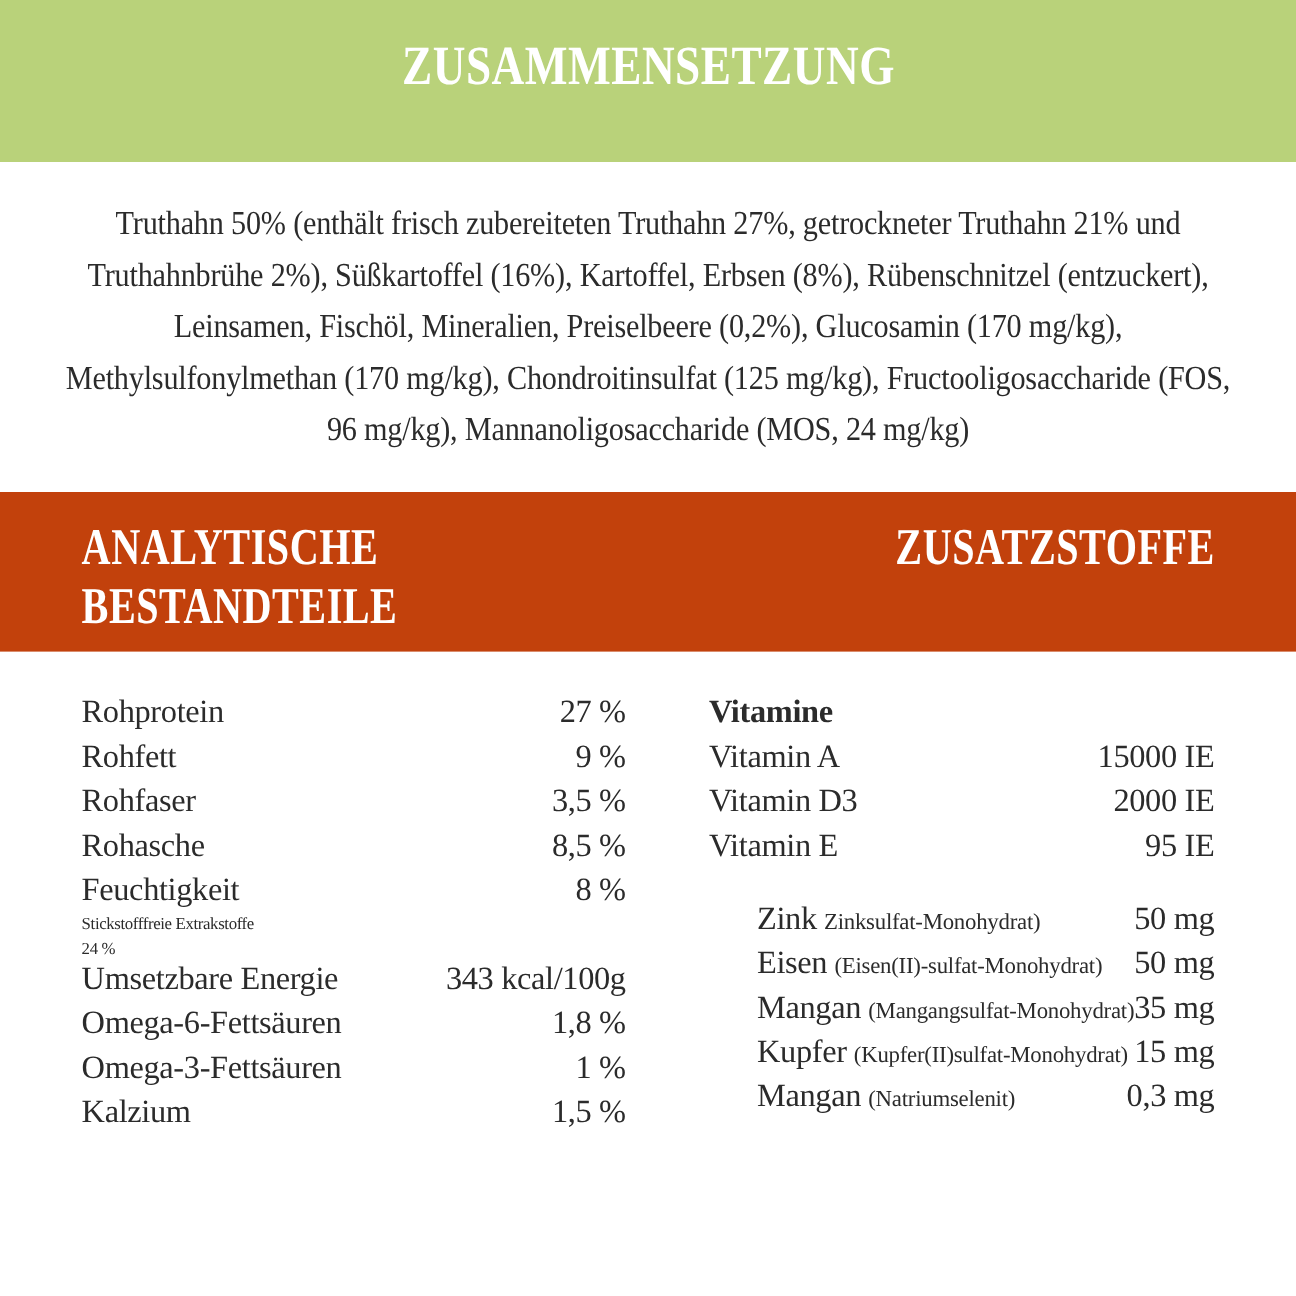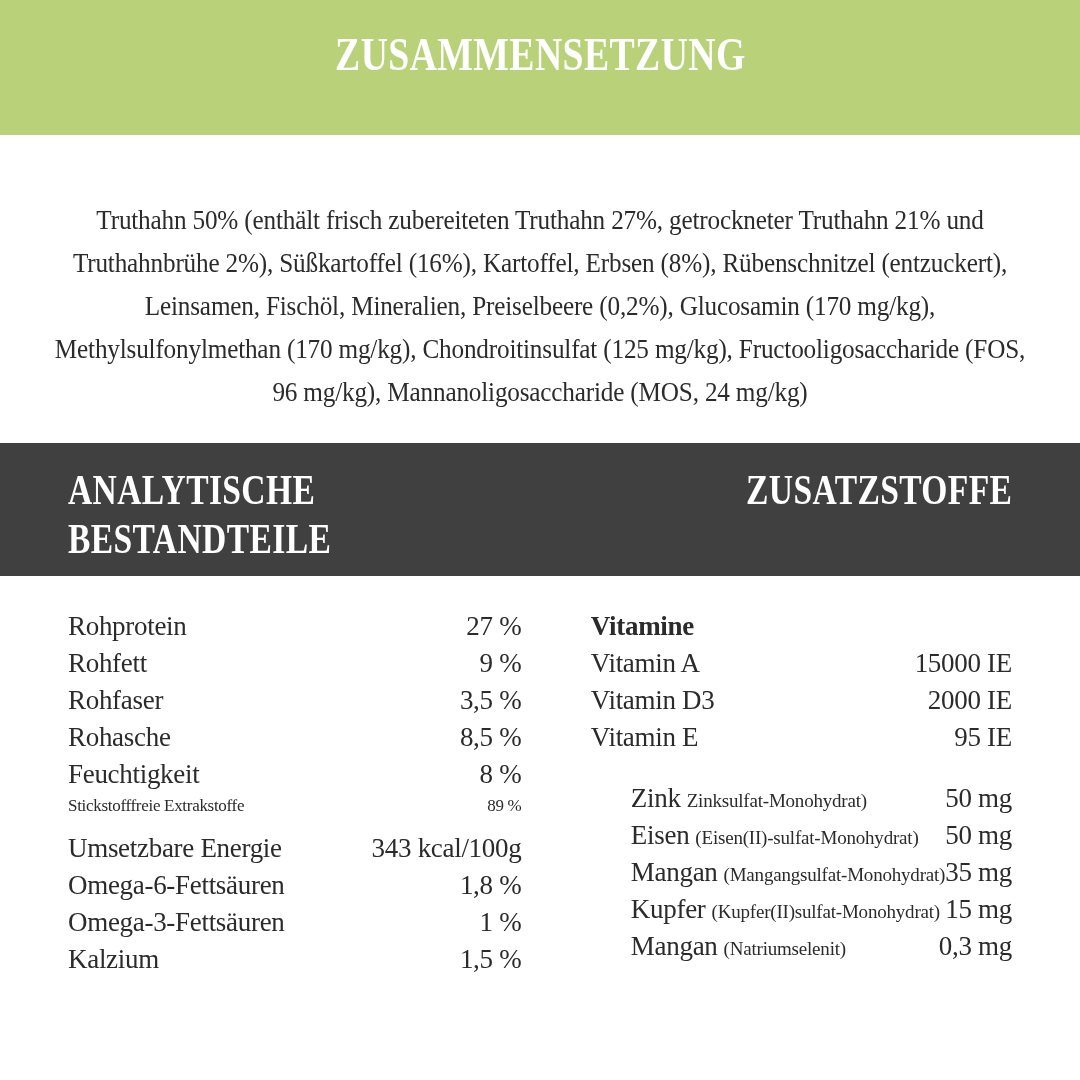--- a/index.html
+++ b/index.html
@@ -34,39 +34,38 @@
     white-space: nowrap;
   }
 
   
   .composition {
     height: 275px;
     display: flex;
     align-items: center;
     justify-content: center;
     overflow: visible;
-    margin-top: 33px;
   }
   .composition p {
     flex: none;
     width: 1100px;
     margin: 0;
     transform: scaleX(0.9);
     transform-origin: center center;
     font-size: 28px;
     line-height: 43px;
     letter-spacing: -0.2px;
     text-align: center;
     color: #2b2b2b;
   }
 
   
   .band-mid {
     height: 133px;
-    background: #404040;
+    background: #c2410c;
     display: flex;
     justify-content: space-between;
     align-items: flex-start;
     padding: 22px 68px 0;
     box-sizing: border-box;
   }
   .band-mid h2 {
     margin: 0;
     color: #ffffff;
     font-size: 43px;
@@ -90,21 +89,21 @@
 
   .row {
     display: flex;
     justify-content: space-between;
     align-items: baseline;
     height: 37px;
     font-size: 27px;
     letter-spacing: -0.3px;
   }
   .row .value { white-space: nowrap; }
-  .row.small, .row.small .value { font-size: 17px; }
+  .row.small, .row.small .value { font-size: 14px; flex-direction: column; }
 
   .header-row .label { font-weight: bold; }
 
   .minerals { margin-top: 24px; margin-left: 40px; }
   .mlabel { white-space: nowrap; }
   .mname  { font-size: 27px; }
   .mnote  { font-size: 19px; letter-spacing: -0.2px; margin-left: 6px; }
 </style>
 </head>
 <body>
@@ -148,21 +147,21 @@
           <span class="value">8,5 %</span>
         </div>
 
         <div class="row">
           <span class="label">Feuchtigkeit</span>
           <span class="value">8 %</span>
         </div>
 
         <div class="row small">
           <span class="label">Stickstofffreie Extrakstoffe</span>
-          <span class="value">89 %</span>
+          <span class="value">24 %</span>
         </div>
 
         <div class="row">
           <span class="label">Umsetzbare Energie</span>
           <span class="value">343 kcal/100g</span>
         </div>
 
         <div class="row">
           <span class="label">Omega-6-Fettsäuren</span>
           <span class="value">1,8 %</span>

